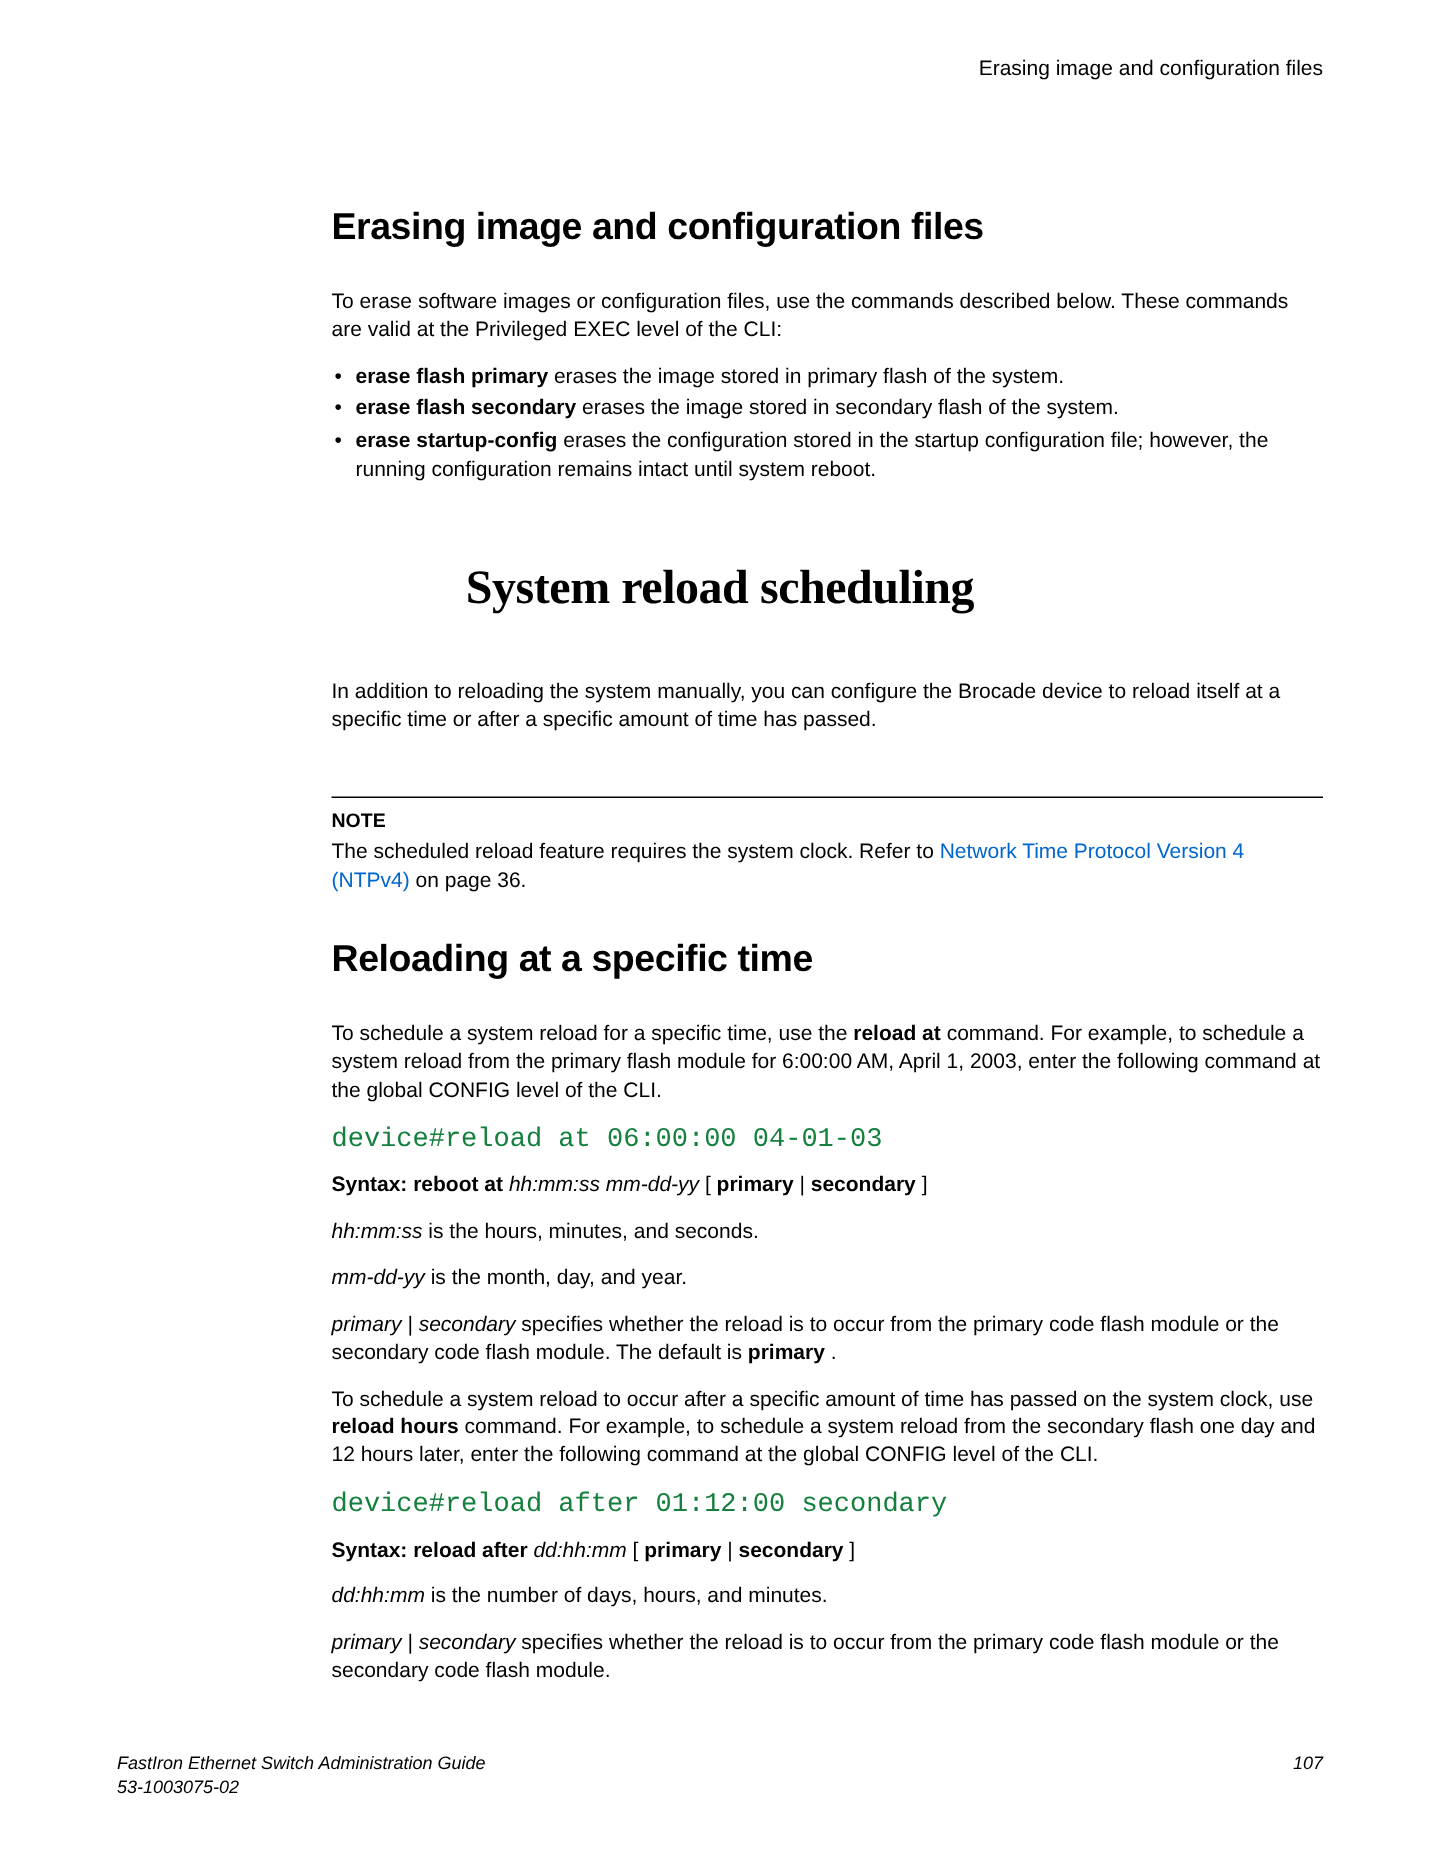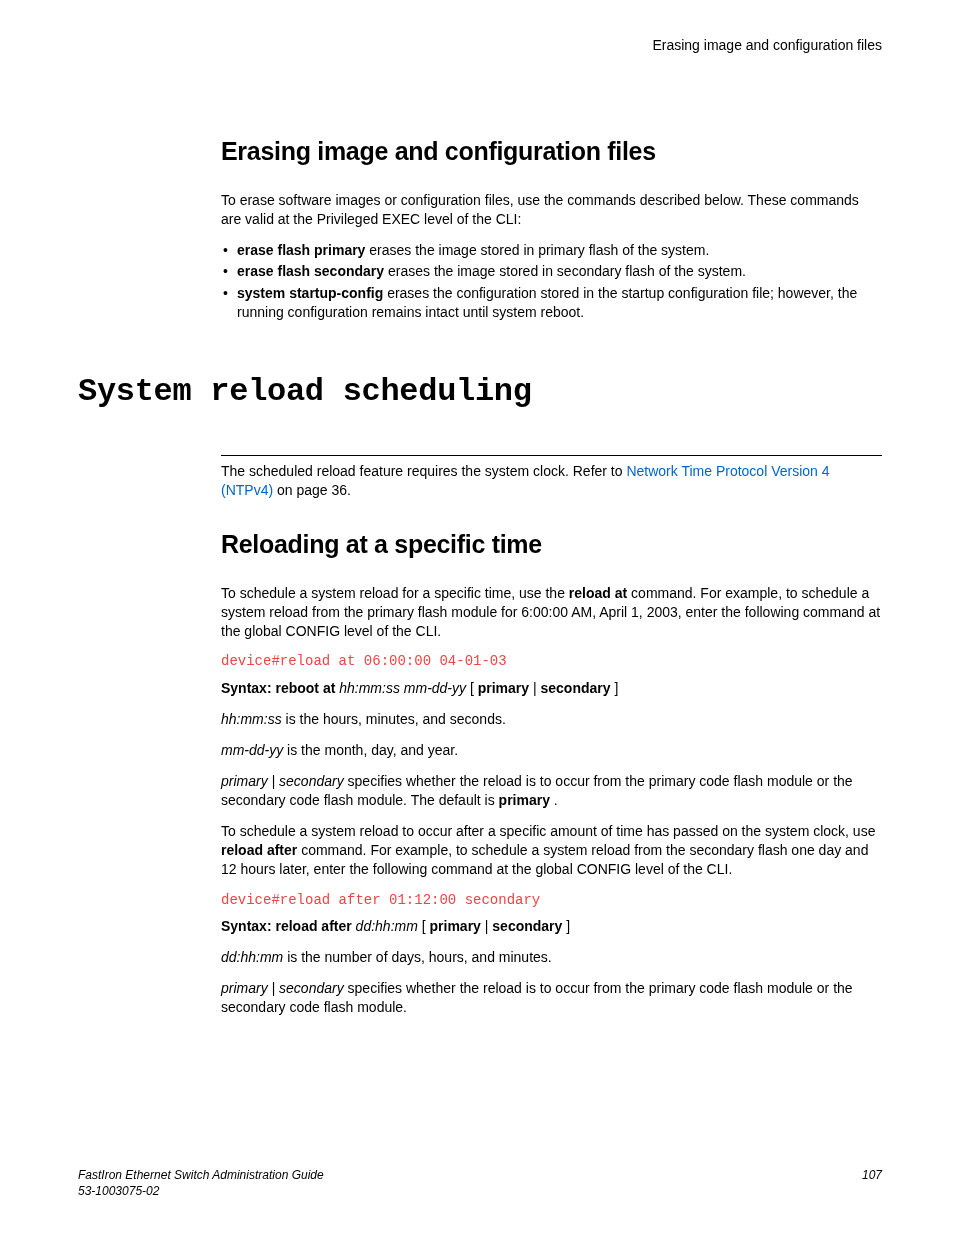--- a/index.html
+++ b/index.html
@@ -37,26 +37,27 @@
   }
   h2.section {
     font-family: "Arial Narrow", Arial, sans-serif;
     font-weight: bold;
     font-size: 25px;
     font-stretch: condensed;
     letter-spacing: -0.3px;
     margin: 0 0 22px 0;
   }
   h1.major {
-    font-family: Liberation Mono, monospace;
+    font-family: Liberation Serif, serif;
     font-weight: bold;
     font-size: 32px;
     font-stretch: condensed;
     letter-spacing: -0.3px;
     margin: 48px 0 38px 0;
+    text-align: center;
   }
   p { margin: 0 0 12px 0; }
   ul.bullets {
     list-style: none;
     margin: 0 0 14px 0;
     padding: 0;
   }
   ul.bullets li {
     position: relative;
     padding-left: 16px;
@@ -78,22 +79,22 @@
     margin: 0 0 6px 0;
   }
   .note-label {
     font-weight: bold;
     font-size: 13px;
     margin-bottom: 2px;
   }
   .link { color: #0066cc; }
   pre.code {
     font-family: "Courier New", Courier, monospace;
-    font-size: 14px;
-    color: #ef4444;
+    font-size: 18px;
+    color: #15803d;
     margin: 10px 0 8px 0;
     white-space: pre;
   }
   .syntax-line { margin: 0 0 12px 0; }
   em { font-style: italic; margin-top: 35px; }
   strong, b { font-weight: bold; }
 
   .footer {
     position: absolute;
     left: 78px;
@@ -116,42 +117,44 @@
   <div class="running-header">Erasing image and configuration files</div>
 
   <div class="content">
 
     <div class="indent">
       <h2 class="section">Erasing image and configuration files</h2>
       <p>To erase software images or configuration files, use the commands described below. These commands are valid at the Privileged EXEC level of the CLI:</p>
       <ul class="bullets">
         <li><b>erase flash primary</b><span> erases the image stored in primary flash of the system.</span></li>
         <li><b>erase flash secondary</b><span> erases the image stored in secondary flash of the system.</span></li>
-        <li><b>system startup-config</b><span> erases the configuration stored in the startup configuration file; however, the running configuration remains intact until system reboot.</span></li>
+        <li><b>erase startup-config</b><span> erases the configuration stored in the startup configuration file; however, the running configuration remains intact until system reboot.</span></li>
       </ul>
     </div>
 
     <h1 class="major">System reload scheduling</h1>
 
     <div class="indent">
+      <p>In addition to reloading the system manually, you can configure the Brocade device to reload itself at a specific time or after a specific amount of time has passed.</p>
 
       <div class="note-block">
         <hr class="note-rule">
+        <div class="note-label">NOTE</div>
         <div><span>The scheduled reload feature requires the system clock. Refer to </span><span class="link">Network Time Protocol Version 4 (NTPv4)</span><span> on page 36.</span></div>
       </div>
 
       <h2 class="section">Reloading at a specific time</h2>
       <p><span>To schedule a system reload for a specific time, use the </span><b>reload at</b><span> command. For example, to schedule a system reload from the primary flash module for 6:00:00 AM, April 1, 2003, enter the following command at the global CONFIG level of the CLI.</span></p>
       <pre class="code">device#reload at 06:00:00 04-01-03</pre>
       <p class="syntax-line"><b>Syntax: reboot at </b><em>hh:mm:ss mm-dd-yy</em><span> [ </span><b>primary</b><span> | </span><b>secondary</b><span> ]</span></p>
       <p><em>hh:mm:ss</em><span> is the hours, minutes, and seconds.</span></p>
       <p><em>mm-dd-yy</em><span> is the month, day, and year.</span></p>
       <p><em>primary | secondary</em><span> specifies whether the reload is to occur from the primary code flash module or the secondary code flash module. The default is </span><b>primary</b><span> .</span></p>
 
-      <p><span>To schedule a system reload to occur after a specific amount of time has passed on the system clock, use </span><b>reload after</b><span> command. For example, to schedule a system reload from the secondary flash one day and 12 hours later, enter the following command at the global CONFIG level of the CLI.</span></p>
+      <p><span>To schedule a system reload to occur after a specific amount of time has passed on the system clock, use </span><b>reload hours</b><span> command. For example, to schedule a system reload from the secondary flash one day and 12 hours later, enter the following command at the global CONFIG level of the CLI.</span></p>
       <pre class="code">device#reload after 01:12:00 secondary</pre>
       <p class="syntax-line"><b>Syntax: reload after </b><em>dd:hh:mm</em><span> [ </span><b>primary</b><span> | </span><b>secondary</b><span> ]</span></p>
       <p><em>dd:hh:mm</em><span> is the number of days, hours, and minutes.</span></p>
       <p><em>primary | secondary</em><span> specifies whether the reload is to occur from the primary code flash module or the secondary code flash module.</span></p>
     </div>
   </div>
 
   <div class="footer">
     <div>FastIron Ethernet Switch Administration Guide</div>
     <div>53-1003075-02</div>

